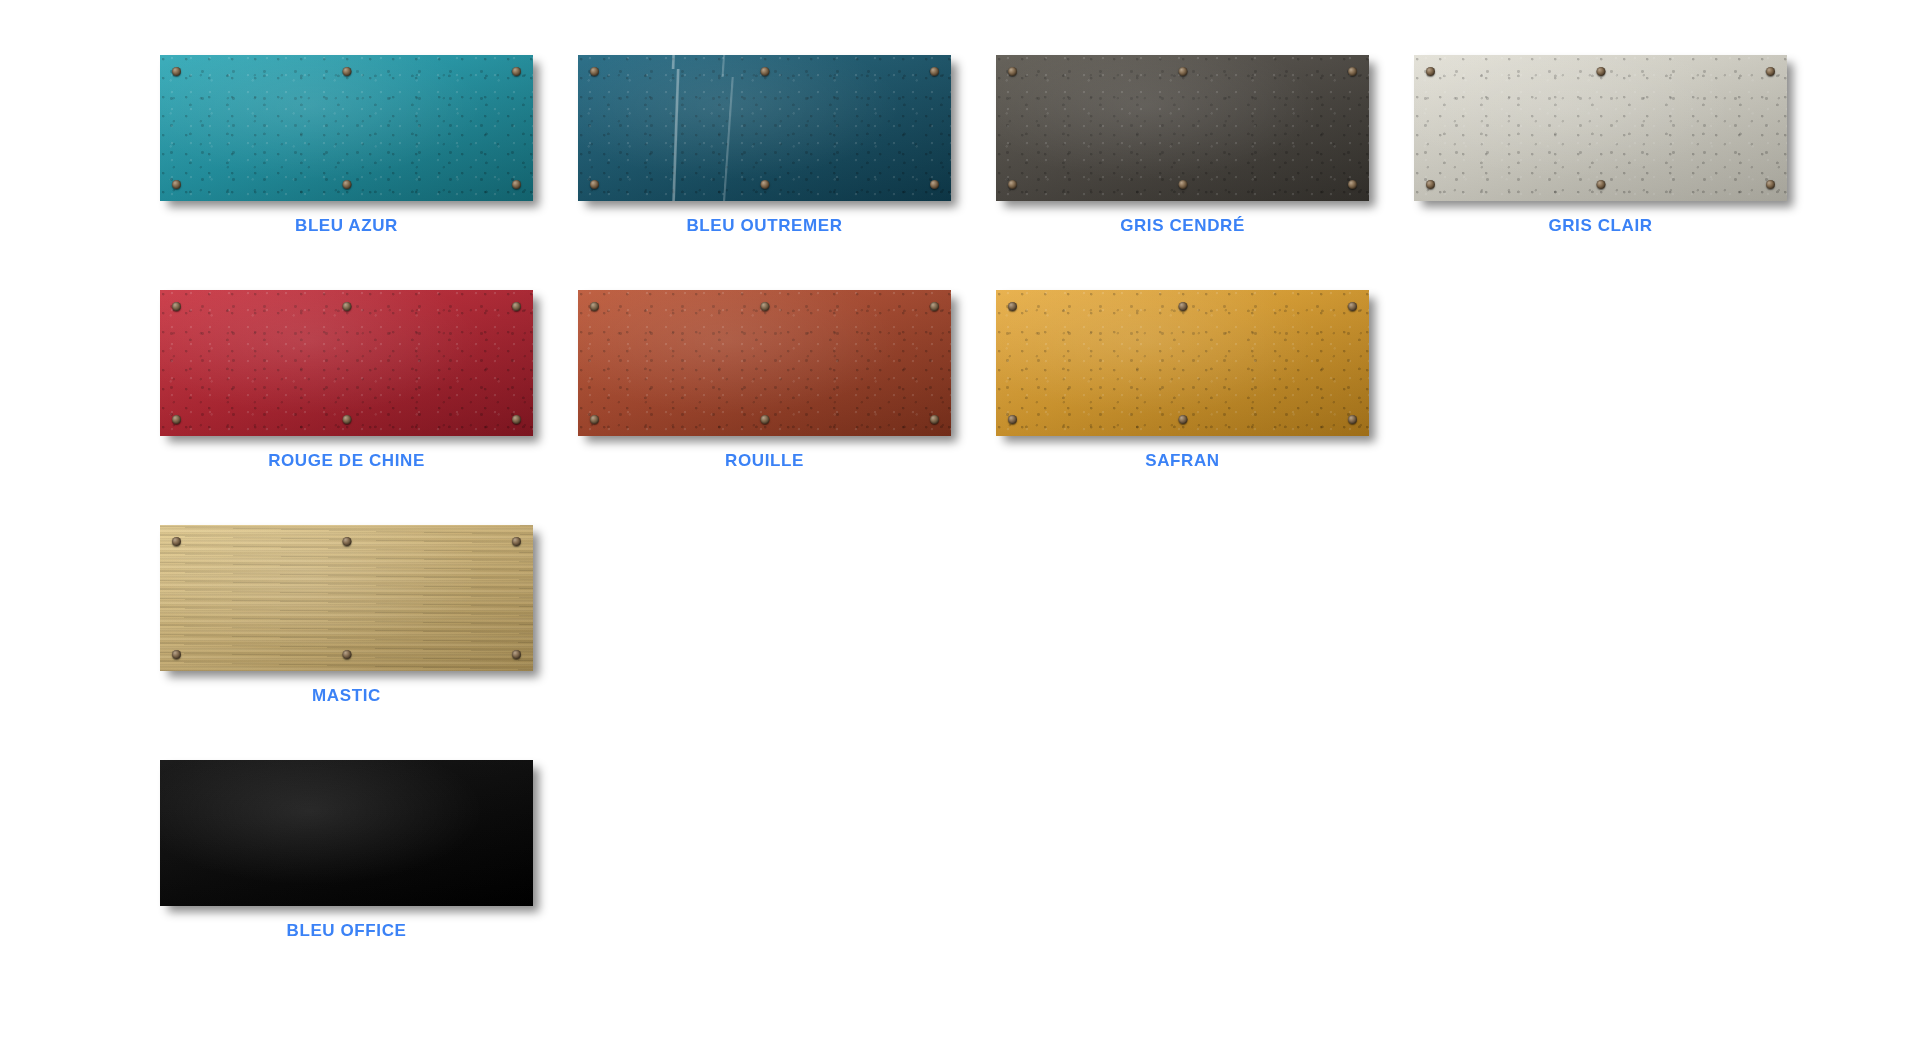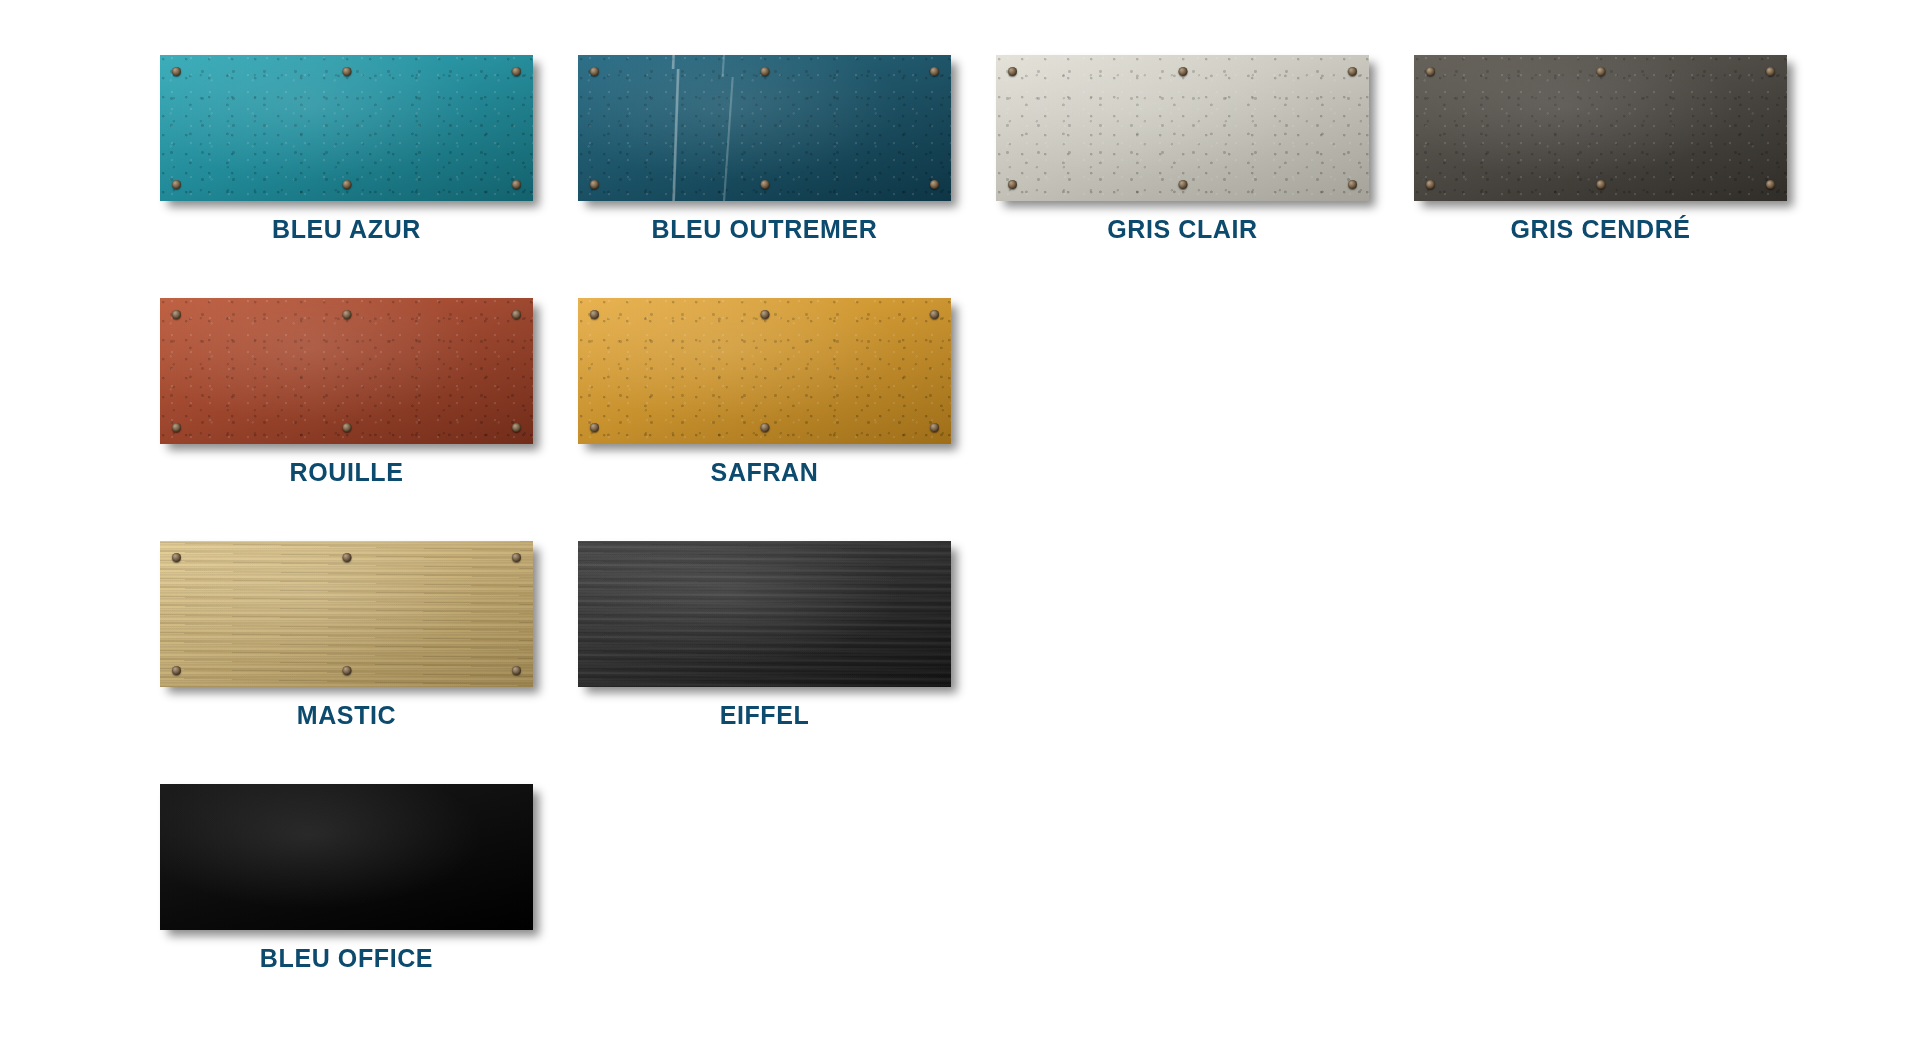--- a/index.html
+++ b/index.html
@@ -114,24 +114,24 @@
   }
   .screw.s-tl { left: 12px;  top: 12px; }
   .screw.s-tc { left: 50%;   top: 12px; transform: translateX(-50%); }
   .screw.s-tr { right: 12px; top: 12px; }
   .screw.s-bl { left: 12px;  bottom: 12px; }
   .screw.s-bc { left: 50%;   bottom: 12px; transform: translateX(-50%); }
   .screw.s-br { right: 12px; bottom: 12px; }
 
   .swatch-label {
     margin-top: 16px;
-    font-size: 25px;
+    font-size: 17px;
     font-weight: 700;
     letter-spacing: 0.6px;
-    color: #0c4a6e;
+    color: #3b82f6;
     text-align: center;
     line-height: 1;
     white-space: nowrap;
   }
 
   .spacer-cell {
     width: 373px;
   }
 </style>
 </head>
@@ -165,50 +165,65 @@
             <div class="screw s-tr"></div>
             <div class="screw s-bl"></div>
             <div class="screw s-bc"></div>
             <div class="screw s-br"></div>
           </div>
         </div>
         <div class="swatch-label">BLEU OUTREMER</div>
       </div>
       <div class="swatch-cell">
         <div class="swatch-plate-wrap">
+          <div class="swatch-plate" style="background: linear-gradient(155deg, rgb(91, 87, 79) 0%, rgb(75, 71, 65) 45%, rgb(55, 52, 47) 100%);">
+            <div class="grain speckle"></div>
+            <div class="grain vignette"></div>
+            <div class="screw s-tl"></div>
+            <div class="screw s-tc"></div>
+            <div class="screw s-tr"></div>
+            <div class="screw s-bl"></div>
+            <div class="screw s-bc"></div>
+            <div class="screw s-br"></div>
+          </div>
+        </div>
+        <div class="swatch-label">GRIS CENDRÉ</div>
+      </div>
+      <div class="swatch-cell">
+        <div class="swatch-plate-wrap">
           <div class="swatch-plate" style="background: linear-gradient(155deg, rgb(226, 224, 214) 0%, rgb(212, 210, 199) 45%, rgb(189, 187, 176) 100%);">
             <div class="grain speckle"></div>
             <div class="grain vignette"></div>
             <div class="screw s-tl"></div>
             <div class="screw s-tc"></div>
             <div class="screw s-tr"></div>
             <div class="screw s-bl"></div>
             <div class="screw s-bc"></div>
             <div class="screw s-br"></div>
           </div>
         </div>
         <div class="swatch-label">GRIS CLAIR</div>
       </div>
-      <div class="swatch-cell">
-        <div class="swatch-plate-wrap">
-          <div class="swatch-plate" style="background: linear-gradient(155deg, rgb(91, 87, 79) 0%, rgb(75, 71, 65) 45%, rgb(55, 52, 47) 100%);">
-            <div class="grain speckle"></div>
-            <div class="grain vignette"></div>
-            <div class="screw s-tl"></div>
-            <div class="screw s-tc"></div>
-            <div class="screw s-tr"></div>
-            <div class="screw s-bl"></div>
-            <div class="screw s-bc"></div>
-            <div class="screw s-br"></div>
-          </div>
-        </div>
-        <div class="swatch-label">GRIS CENDRÉ</div>
-      </div>
-    </div>
-    <div class="swatch-row">
+    </div>
+    <div class="swatch-row">
+      <div class="swatch-cell">
+        <div class="swatch-plate-wrap">
+          <div class="swatch-plate" style="background: linear-gradient(155deg, rgb(201, 52, 65) 0%, rgb(178, 34, 47) 45%, rgb(141, 24, 36) 100%);">
+            <div class="grain speckle"></div>
+            <div class="grain vignette"></div>
+            <div class="screw s-tl"></div>
+            <div class="screw s-tc"></div>
+            <div class="screw s-tr"></div>
+            <div class="screw s-bl"></div>
+            <div class="screw s-bc"></div>
+            <div class="screw s-br"></div>
+          </div>
+        </div>
+        <div class="swatch-label">ROUGE DE CHINE</div>
+      </div>
       <div class="swatch-cell">
         <div class="swatch-plate-wrap">
           <div class="swatch-plate" style="background: linear-gradient(155deg, rgb(187, 86, 54) 0%, rgb(166, 69, 42) 45%, rgb(130, 51, 29) 100%);">
             <div class="grain speckle"></div>
             <div class="grain vignette"></div>
             <div class="screw s-tl"></div>
             <div class="screw s-tc"></div>
             <div class="screw s-tr"></div>
             <div class="screw s-bl"></div>
             <div class="screw s-bc"></div>
@@ -242,29 +257,20 @@
             <div class="screw s-tl"></div>
             <div class="screw s-tc"></div>
             <div class="screw s-tr"></div>
             <div class="screw s-bl"></div>
             <div class="screw s-bc"></div>
             <div class="screw s-br"></div>
           </div>
         </div>
         <div class="swatch-label">MASTIC</div>
       </div>
-      <div class="swatch-cell">
-        <div class="swatch-plate-wrap">
-          <div class="swatch-plate" style="background: linear-gradient(155deg, rgb(59, 59, 59) 0%, rgb(42, 42, 42) 45%, rgb(22, 22, 22) 100%);">
-            <div class="grain wood"></div>
-            <div class="grain vignette"></div>
-          </div>
-        </div>
-        <div class="swatch-label">EIFFEL</div>
-      </div>
     </div>
     <div class="swatch-row">
       <div class="swatch-cell">
         <div class="swatch-plate-wrap">
           <div class="swatch-plate" style="background: linear-gradient(155deg, rgb(11, 11, 11) 0%, rgb(5, 5, 5) 45%, rgb(0, 0, 0) 100%);">
             <div class="grain vignette"></div>
           </div>
         </div>
         <div class="swatch-label">BLEU OFFICE</div>
       </div>

